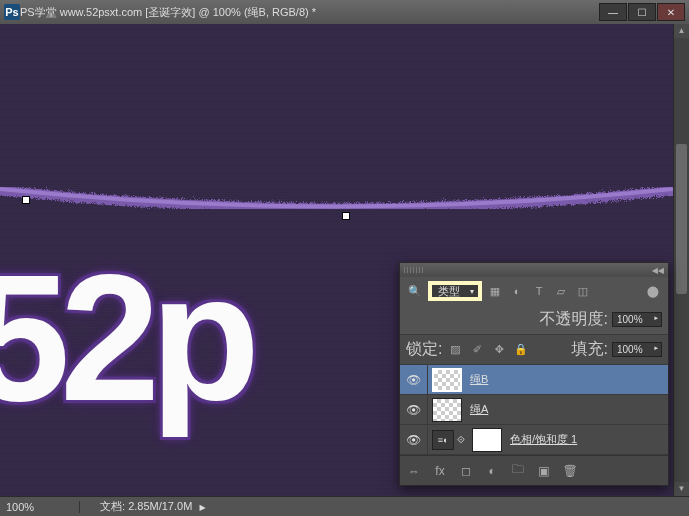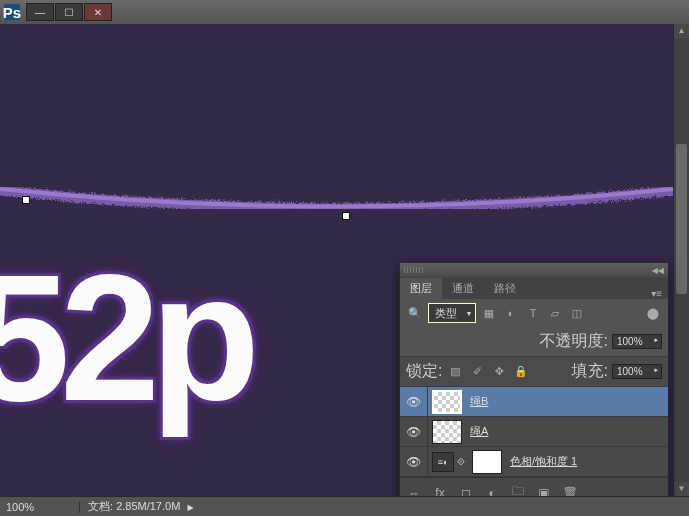--- a/index.html
+++ b/index.html
@@ -1,51 +1,51 @@
 <!DOCTYPE html>
 <html><head>
 <meta charset="utf-8">
 <style>
 * { margin: 0; padding: 0; box-sizing: border-box; font-family: "Microsoft YaHei", sans-serif; }
 body { background: #535353; width: 689px; height: 516px; overflow: hidden; position: relative; }
 
 .titlebar { background: linear-gradient(#6a6a6a,#535353); height: 24px; display: flex; align-items: center; padding: 0 4px; color: #ddd; font-size: 11px; }
-.titlebar .ps-icon { width: 16px; height: 16px; background: #1a4d7a; color: #fff; font-size: 15px; font-weight: bold; display: flex; align-items: center; justify-content: center; margin-right: 6px; border-radius: 2px; }
+.titlebar .ps-icon { width: 16px; height: 16px; background: #1a4d7a; color: #fff; font-size: 11px; font-weight: bold; display: flex; align-items: center; justify-content: center; border-radius: 2px; }
 .titlebar .title-text { flex: 1; }
 .titlebar .win-controls { display: flex; gap: 1px; }
 .titlebar .win-btn { width: 28px; height: 18px; background: #3a3a3a; color: #ddd; display: flex; align-items: center; justify-content: center; font-size: 10px; border: 1px solid #222; }
 .titlebar .win-btn.close { background: #6a3a3a; }
 
 .canvas-area { position: absolute; top: 24px; left: 0; right: 16px; bottom: 20px; background: #3b82f6; overflow: hidden; }
 .canvas-bg { position: absolute; inset: 0; background: repeating-linear-gradient(0deg,#372b4a 0,#372b4a 1px,#332746 1px,#332746 2px), repeating-linear-gradient(90deg,#372b4a 0,#372b4a 1px,#332746 1px,#332746 2px); }
 .rope { position: absolute; top: 150px; left: 0; right: 0; height: 50px; }
 .rope svg { width: 100%; height: 100%; }
 .text52p { position: absolute; top: 210px; left: -30px; font-size: 180px; font-weight: 900; color: #f0f0f0; letter-spacing: -10px; font-family: Arial Black, sans-serif; text-shadow: 0 0 8px #6b4a9a, 0 0 15px #4a2a6a, -3px -3px 0 #5a3a8a, 3px 3px 0 #5a3a8a, -3px 3px 0 #5a3a8a, 3px -3px 0 #5a3a8a; filter: contrast(1.1); }
 .anchor-pt { position: absolute; width: 8px; height: 8px; background: #fff; border: 1px solid #000; }
 
 .scrollbar-v { position: absolute; right: 0; top: 24px; bottom: 20px; width: 16px; background: #424242; border-left: 1px solid #2a2a2a; }
 .scrollbar-v .thumb { position: absolute; left: 2px; right: 2px; top: 120px; height: 150px; background: #6a6a6a; border-radius: 2px; }
 .scrollbar-v .arrow { position: absolute; left: 0; right: 0; height: 14px; background: #4a4a4a; color: #aaa; font-size: 8px; text-align: center; line-height: 14px; }
 
 .statusbar { position: absolute; bottom: 0; left: 0; right: 0; height: 20px; background: #535353; display: flex; align-items: center; font-size: 11px; color: #ddd; border-top: 1px solid #2a2a2a; }
 .statusbar .zoom { width: 80px; padding: 0 6px; border-right: 1px solid #333; }
-.statusbar .docinfo { padding: 0 8px; }
+.statusbar .docinfo { padding: 0 8px; margin-left: 12px; }
 .statusbar .tri { margin-left: 4px; font-size: 8px; }
 
 .panel { position: absolute; right: 20px; top: 262px; width: 270px; background: #535353; border: 1px solid #2a2a2a; box-shadow: 0 4px 12px rgba(0,0,0,0.6); }
 .panel-titlebar { height: 14px; background: linear-gradient(#606060,#4a4a4a); display: flex; justify-content: space-between; align-items: center; padding: 0 4px; }
 .panel-titlebar .grip { width: 20px; height: 6px; background: repeating-linear-gradient(90deg,#777 0,#777 1px,transparent 1px,transparent 3px); }
 .panel-titlebar .arrows { font-size: 8px; color: #aaa; }
 .panel-tabs { display: flex; background: #424242; height: 22px; align-items: flex-end; }
 .panel-tabs .tab { padding: 3px 10px; font-size: 11px; color: #aaa; background: #424242; }
 .panel-tabs .tab.active { background: #535353; color: #ddd; }
 .panel-tabs .menu { margin-left: auto; padding: 0 6px; color: #aaa; font-size: 10px; }
 
 .panel-row { display: flex; align-items: center; padding: 4px 6px; gap: 4px; font-size: 11px; color: #ccc; }
-.panel-row .dropdown { background: #3a3a3a; border: 1px solid #fef9c3; padding: 2px 18px 2px 6px; position: relative; color: #ddd; height: 20px; display: flex; align-items: center; }
+.panel-row .dropdown { background: #3a3a3a; border: 4px solid #fef9c3; padding: 2px 18px 2px 6px; position: relative; color: #ddd; height: 20px; display: flex; align-items: center; }
 .panel-row .dropdown::after { content: "▾"; position: absolute; right: 4px; font-size: 8px; }
 .panel-row .icon-btn { width: 18px; height: 18px; display: flex; align-items: center; justify-content: center; color: #aaa; font-size: 11px; }
 .panel-row .spacer { flex: 1; }
 .panel-row .label { font-size: 16px; }
 .panel-row .pct-field { background: #3a3a3a; border: 1px solid #222; padding: 1px 14px 1px 4px; color: #ddd; position: relative; width: 50px; font-size: 10px; }
 .panel-row .pct-field::after { content: "▸"; position: absolute; right: 3px; font-size: 7px; }
 
 .lock-row { border-top: 1px solid #3a3a3a; border-bottom: 1px solid #3a3a3a; background: #4a4a4a; }
 
 .layers-list { background: #494949; max-height: 120px; overflow: hidden; }
@@ -61,20 +61,21 @@
 .layer-item .link { width: 14px; font-size: 10px; text-align: center; }
 
 .panel-footer { display: flex; align-items: center; padding: 4px 6px; gap: 10px; background: #474747; border-top: 1px solid #333; }
 .panel-footer .ficon { color: #aaa; font-size: 12px; width: 16px; text-align: center; }
 </style>
 </head>
 <body>
 
 <div class="titlebar">
   <div class="ps-icon">Ps</div>
+  <div class="title-text">PS学堂 www.52psxt.com [圣诞字效] @ 100% (绳B, RGB/8) *</div>
   <div class="win-controls">
     <div class="win-btn">—</div>
     <div class="win-btn">☐</div>
     <div class="win-btn close">✕</div>
   </div>
 </div>
 
 <div class="canvas-area">
   <div class="canvas-bg"></div>
   <div class="rope">
@@ -97,26 +98,20 @@
 <div class="scrollbar-v">
   <div class="arrow" style="top:0">▲</div>
   <div class="thumb"></div>
   <div class="arrow" style="bottom:0">▼</div>
 </div>
 
 <div class="panel">
   <div class="panel-titlebar">
     <span class="grip"></span>
     <span class="arrows">◀◀</span>
-  </div>
-  <div class="panel-tabs">
-    <div class="tab active">图层</div>
-    <div class="tab">通道</div>
-    <div class="tab">路径</div>
-    <div class="menu">▾≡</div>
   </div>
 
   <div class="panel-row">
     <span class="icon-btn">🔍</span>
     <div class="dropdown">类型</div>
     <span class="icon-btn">▦</span>
     <span class="icon-btn">◐</span>
     <span class="icon-btn">T</span>
     <span class="icon-btn">▱</span>
     <span class="icon-btn">◫</span>

